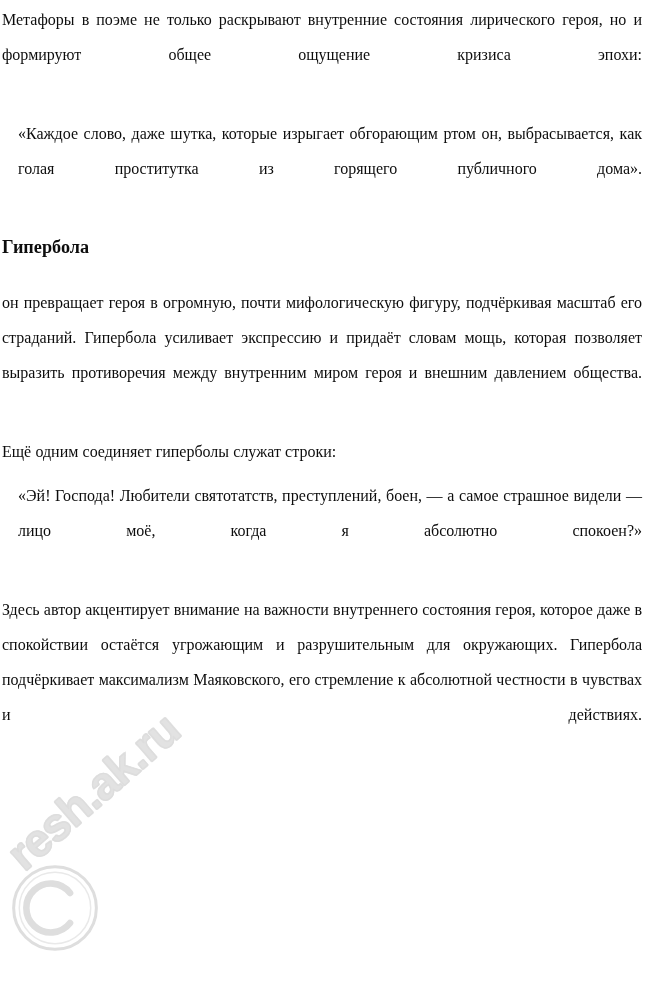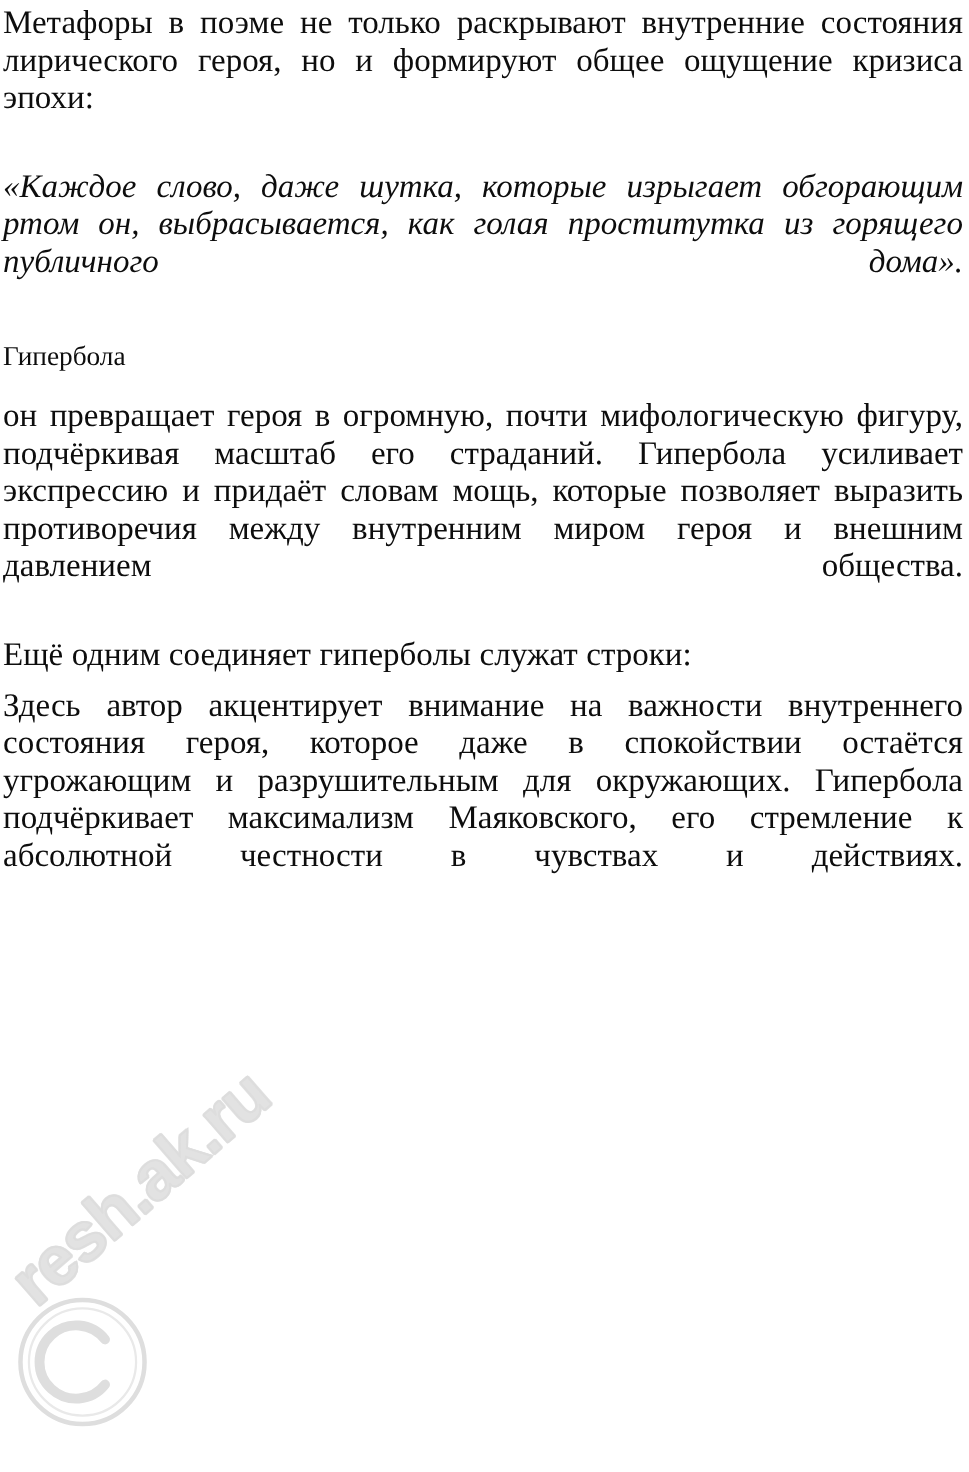--- a/index.html
+++ b/index.html
@@ -23,45 +23,45 @@
 
   .doc-body {
     position: relative;
     z-index: 2;
     padding-top: 2px;
   }
 
   
   .para {
     margin: 0 0 9px 0;
-    font-size: 22px;
-    line-height: 25px;
+    font-size: 16px;
+    line-height: 35px;
     text-align: justify;
     text-justify: inter-word;
     hyphens: none;
     word-spacing: 0.2px;
   }
 
   .para.quote {
-    font-style: italic;
+    margin-left: 16px;
   }
 
   
   .para.stretch::after {
     content: "";
     display: inline-block;
     width: 100%;
     height: 0;
   }
 
   .heading {
-    margin: 0 0 9px 0;
+    margin: 0 0 20px 0;
     font-size: 18.2px;
     line-height: 35px;
-    font-weight: normal;
+    font-weight: bold;
     text-align: left;
   }
 
   
   .watermark {
     position: absolute;
     left: 0;
     top: 806px;
     width: 230px;
     height: 175px;
@@ -124,21 +124,22 @@
 
     <p class="para stretch">Метафоры в поэме не только раскрывают внутренние состояния лирического героя, но и формируют общее ощущение кризиса эпохи:</p>
 
     <p class="para quote stretch">«Каждое слово, даже шутка, которые изрыгает обгорающим ртом он, выбрасывается, как голая проститутка из горящего публичного дома».</p>
 
 
     <h2 class="heading">Гипербола</h2>
 
 
 
-    <p class="para stretch">он превращает героя в огромную, почти мифологическую фигуру, подчёркивая масштаб его страданий. Гипербола усиливает экспрессию и придаёт словам мощь, которые позволяет выразить противоречия между внутренним миром героя и внешним давлением общества.</p>
+    <p class="para stretch">он превращает героя в огромную, почти мифологическую фигуру, подчёркивая масштаб его страданий. Гипербола усиливает экспрессию и придаёт словам мощь, которая позволяет выразить противоречия между внутренним миром героя и внешним давлением общества.</p>
 
     <p class="para">Ещё одним соединяет гиперболы служат строки:</p>
 
+    <p class="para quote stretch">«Эй! Господа! Любители святотатств, преступлений, боен, — а самое страшное видели — лицо моё, когда я абсолютно спокоен?»</p>
 
     <p class="para stretch">Здесь автор акцентирует внимание на важности внутреннего состояния героя, которое даже в спокойствии остаётся угрожающим и разрушительным для окружающих. Гипербола подчёркивает максимализм Маяковского, его стремление к абсолютной честности в чувствах и действиях.</p>
 
   </div>
 </div>
 
 </body></html>

